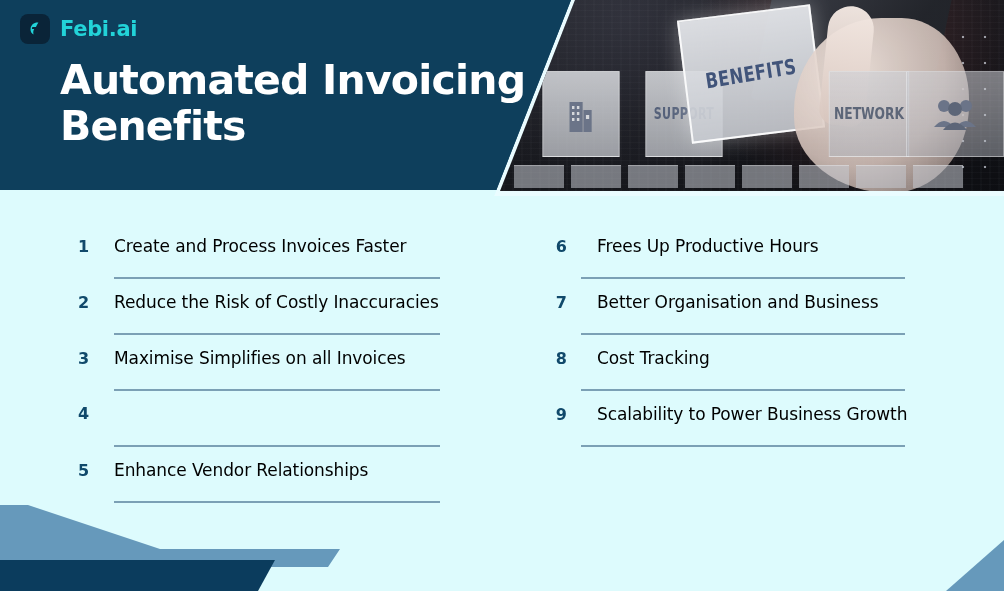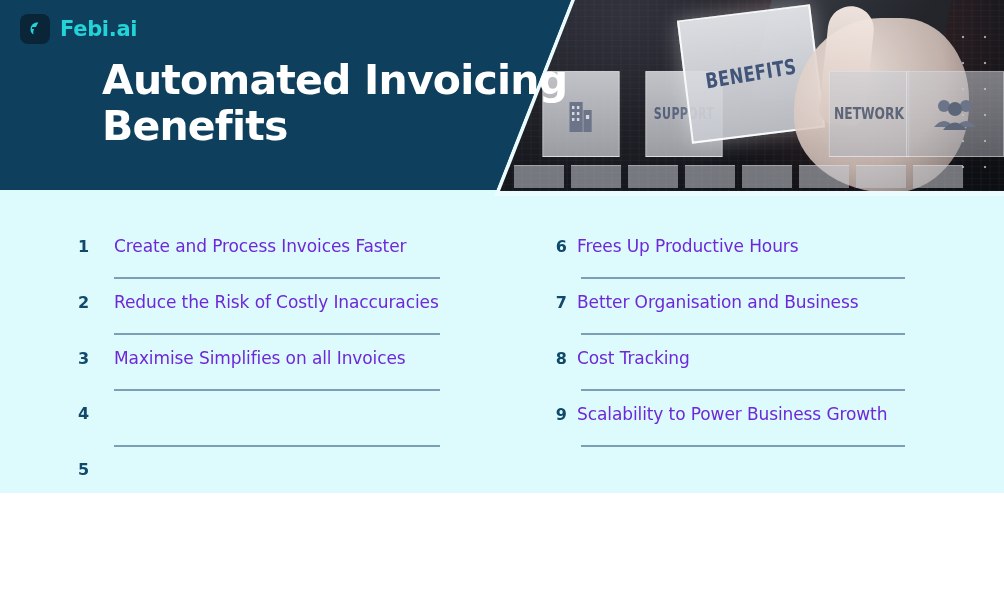--- a/index.html
+++ b/index.html
@@ -6,21 +6,21 @@
     margin: 0;
     padding: 0;
     background: #ffffff;
   }
   body {
     font-family: "Liberation Sans", sans-serif;
   }
   .canvas {
     position: relative;
     width: 1004px;
-    height: 493px;
+    height: 591px;
     overflow: hidden;
     background: #ddfbfd;
   }
 
   
   .header-band {
     position: absolute;
     left: 0; top: 0;
     width: 620px; height: 190px;
     background: #0e3f5c;
@@ -56,21 +56,20 @@
     left: 60px; top: 58px;
     width: 470px;
     color: #ffffff;
     font-size: 41px;
     font-weight: bold;
     line-height: 1.12;
     letter-spacing: -0.8px;
     font-family: "DejaVu Sans", sans-serif;
     z-index: 5;
     white-space: pre-line;
-    margin-left: 42px;
   }
 
   
   .photo-wrap {
     position: absolute;
     right: 0; top: 0;
     width: 510px; height: 196px;
     z-index: 3;
     clip-path: polygon(77px 0, 510px 0, 510px 196px, 0 196px);
   }
@@ -232,21 +231,21 @@
     align-items: baseline;
   }
   .row-num {
     font-size: 16px;
     font-weight: bold;
     color: #10496b;
     font-family: "DejaVu Sans", sans-serif;
   }
   .row-label {
     font-size: 17px;
-    color: #6d28d9;
+    color: #000000;
     letter-spacing: -0.1px;
     font-family: "DejaVu Sans", sans-serif;
   }
   .rule {
     height: 2px;
     background: #7ba0b5;
   }
 
   
   .col-left .row { height: 56px; }
@@ -255,21 +254,21 @@
   .col-left .rule {
     position: absolute;
     left: 36px; top: 41px;
     width: 326px;
   }
 
   
   .col-right { margin-left: 0; }
   .col-right .row { height: 56px; }
   .col-right .row-num { width: 26px; text-align: right; }
-  .col-right .row-label { margin-left: 10px; }
+  .col-right .row-label { margin-left: 30px; }
   .col-right .rule {
     position: absolute;
     left: 40px; top: 41px;
     width: 324px;
   }
 
   
   .footer-blue {
     position: absolute;
     left: 0; top: 505px;
@@ -388,20 +387,21 @@
         <span class="row-num">3</span>
         <span class="row-label">Maximise Simplifies on all Invoices</span>
         <span class="rule"></span>
       </div>
       <div class="row">
         <span class="row-num">4</span>
         <span class="rule"></span>
       </div>
       <div class="row">
         <span class="row-num">5</span>
+        <span class="row-label">Enhance Vendor Relationships</span>
         <span class="rule"></span>
       </div>
     </div>
 
     <div class="col col-right">
       <div class="row">
         <span class="row-num">6</span>
         <span class="row-label">Frees Up Productive Hours</span>
         <span class="rule"></span>
       </div>

